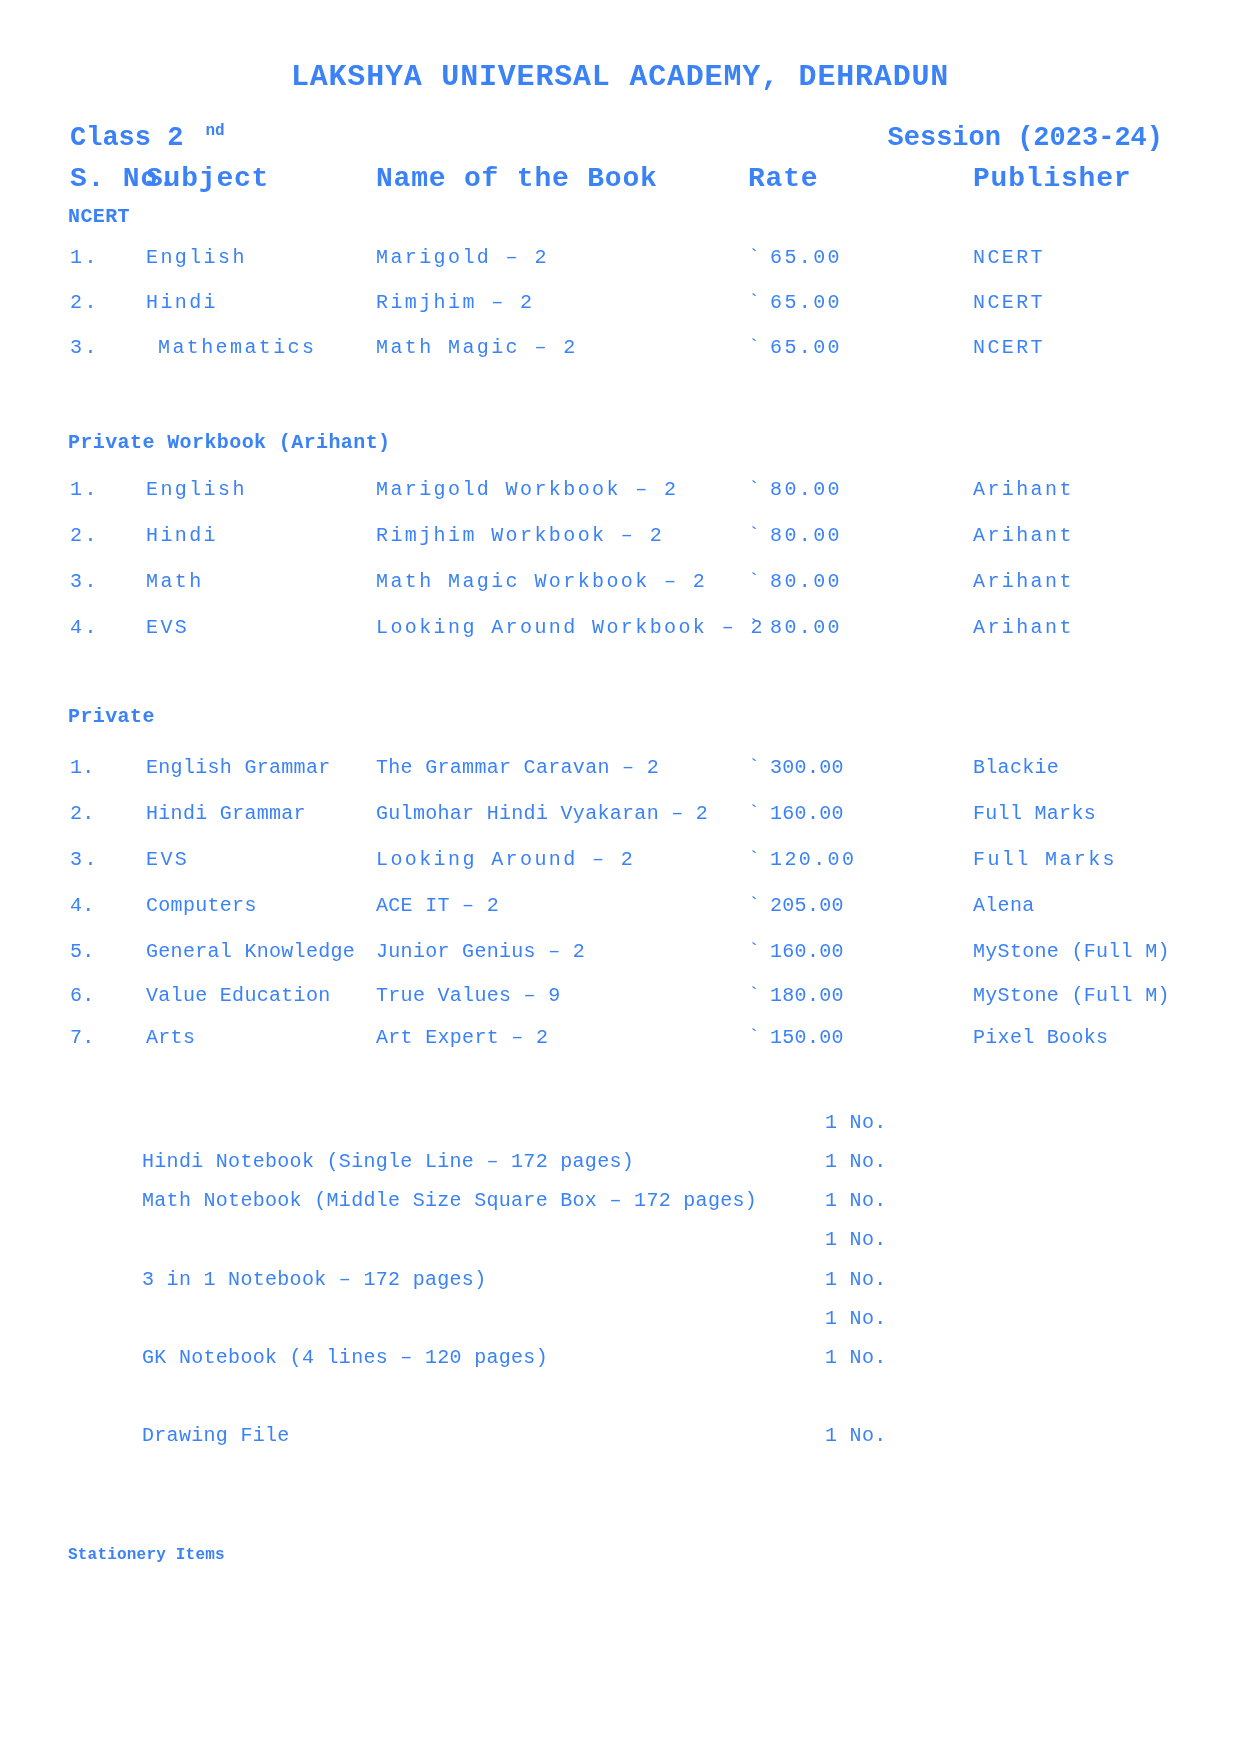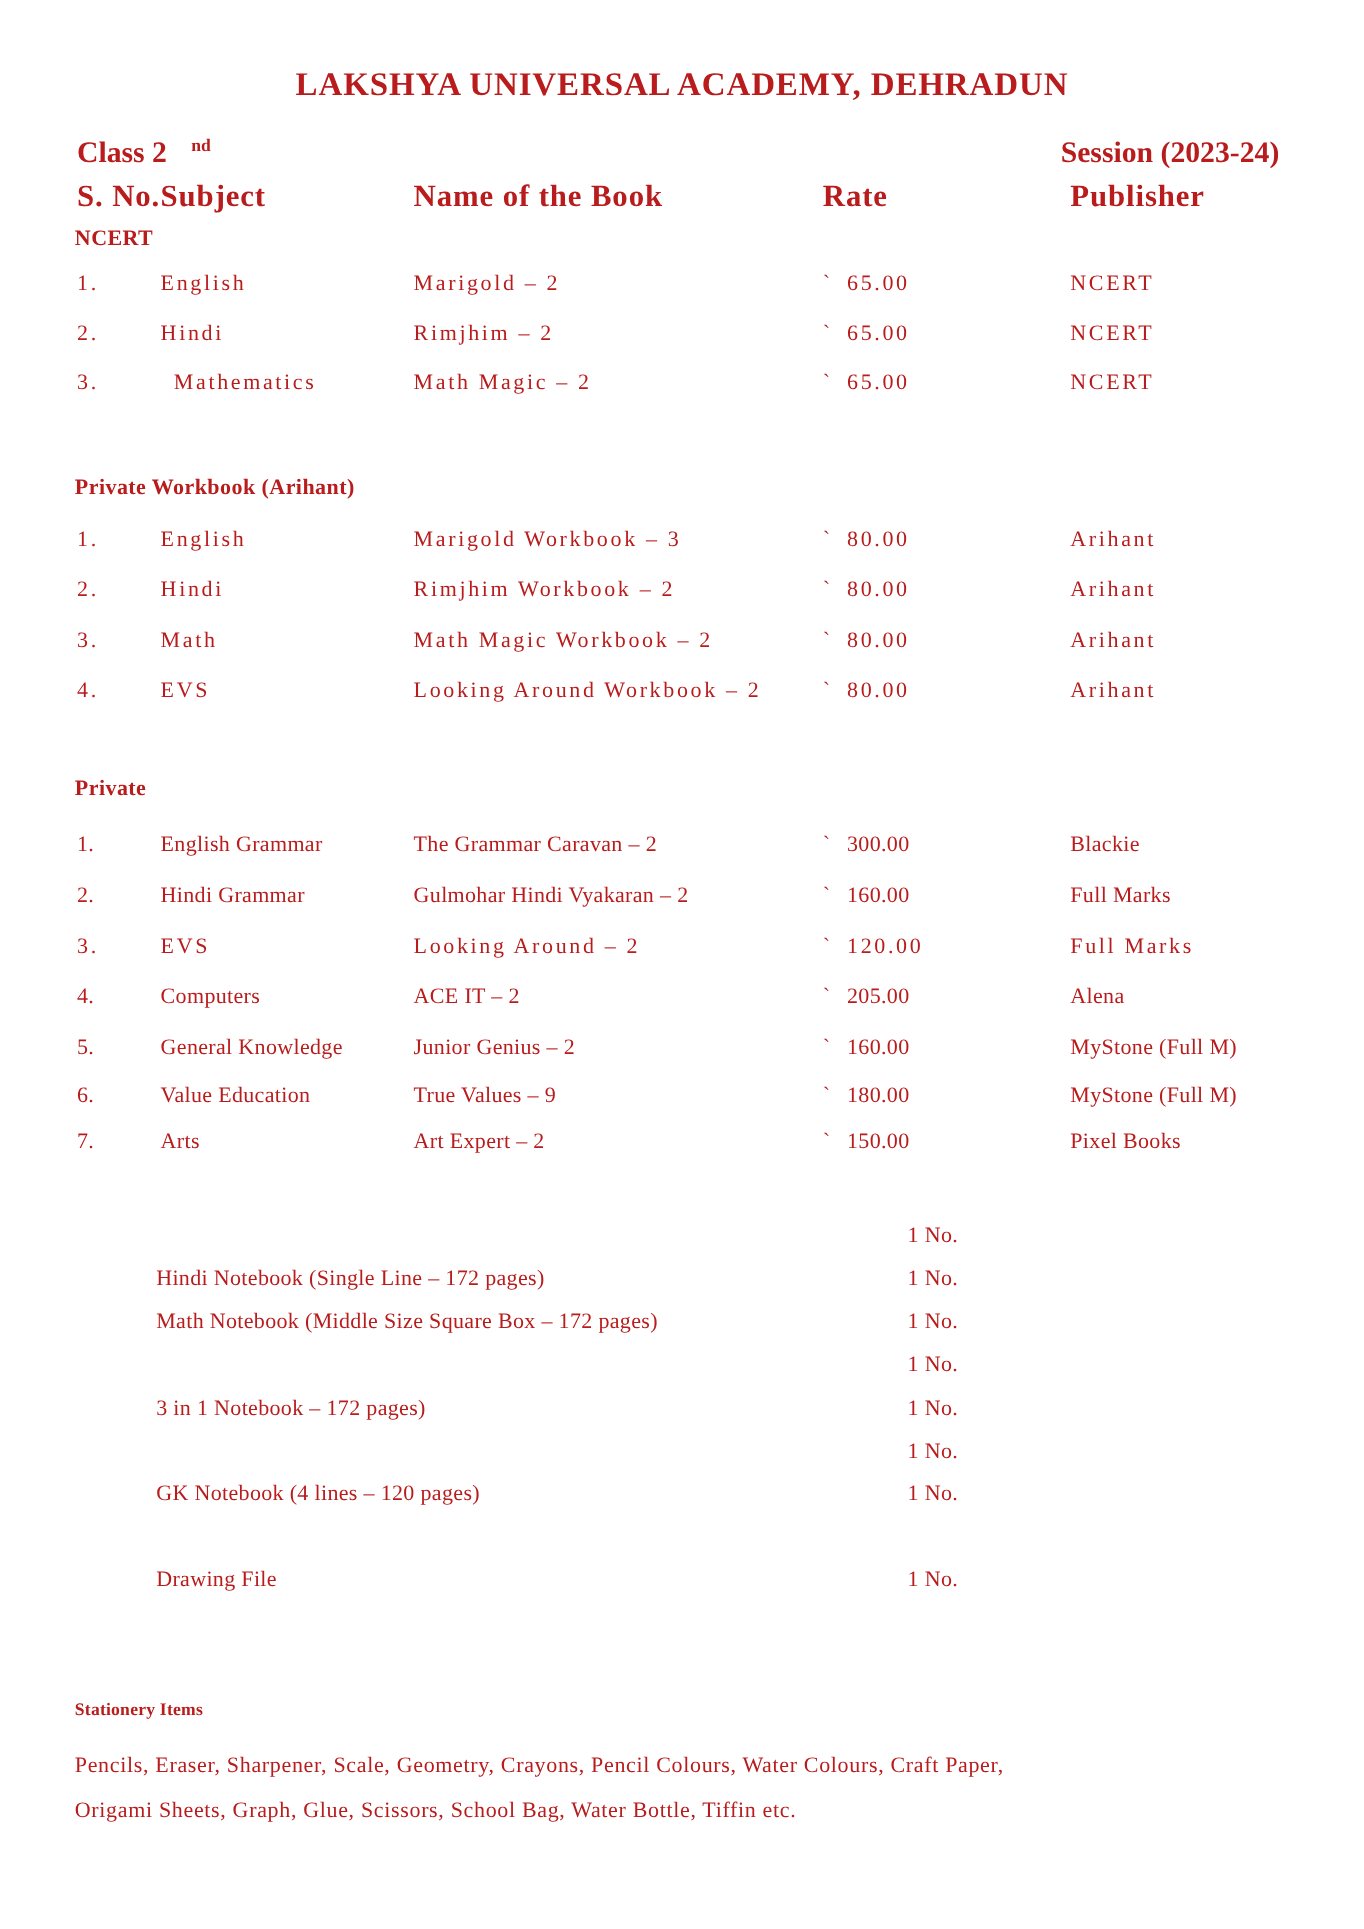--- a/index.html
+++ b/index.html
@@ -1,21 +1,21 @@
 <!DOCTYPE html>
 <html><head>
 <meta charset="utf-8">
 <style>
   html,body{margin:0;padding:0;background:#ffffff;}
   .page{
     position:relative;
     width:1240px;height:1754px;
     background:#ffffff;
-    font-family:Liberation Serif, serif;
-    color:#b91c1c;
+    font-family:Liberation Mono, monospace;
+    color:#3b82f6;
     overflow:hidden;
   }
   .abs{position:absolute;line-height:1;white-space:nowrap;}
   .title{
     top:62px;left:0;width:1240px;text-align:center;
     font-size:30px;font-weight:bold;letter-spacing:0.8px;
   }
   .class-label{top:125px;left:70px;font-size:27px;font-weight:bold;}
   .class-label sup{font-size:16px;vertical-align:super;line-height:0;padding-left:22px;}
   .session-label{top:125px;right:77px;font-size:27px;font-weight:bold;}
@@ -76,21 +76,21 @@
     <span class="c book">Math Magic – 2</span>
     <span class="c rate"><span class="cur">`</span><span>65.00</span></span>
     <span class="c pub">NCERT</span>
   </div>
 
   <div class="abs sec-heading" style="top:433px;left:68px;">Private Workbook (Arihant)</div>
 
   <div class="row tracked" style="top:477px;">
     <span class="c sno">1.</span>
     <span class="c subject">English</span>
-    <span class="c book">Marigold Workbook – 3</span>
+    <span class="c book">Marigold Workbook – 2</span>
     <span class="c rate"><span class="cur">`</span><span>80.00</span></span>
     <span class="c pub">Arihant</span>
   </div>
   <div class="row tracked" style="top:523px;">
     <span class="c sno">2.</span>
     <span class="c subject">Hindi</span>
     <span class="c book">Rimjhim Workbook – 2</span>
     <span class="c rate"><span class="cur">`</span><span>80.00</span></span>
     <span class="c pub">Arihant</span>
   </div>
@@ -185,18 +185,14 @@
   <div class="row" style="top:1345px;">
     <span class="c supply-item">GK Notebook (4 lines – 120 pages)</span>
     <span class="c supply-qty">1 No.</span>
   </div>
   <div class="row" style="top:1423px;">
     <span class="c supply-item">Drawing File</span>
     <span class="c supply-qty">1 No.</span>
   </div>
 
   <div class="abs stationery-heading" style="top:1547px;left:68px;">Stationery Items</div>
-  <div class="stationery-text">
-    <span>Pencils, Eraser, Sharpener, Scale, Geometry, Crayons, Pencil Colours, Water Colours, Craft Paper,</span><br>
-    <span>Origami Sheets, Graph, Glue, Scissors, School Bag, Water Bottle, Tiffin etc.</span>
-  </div>
 
 </div>
 
 </body></html>

